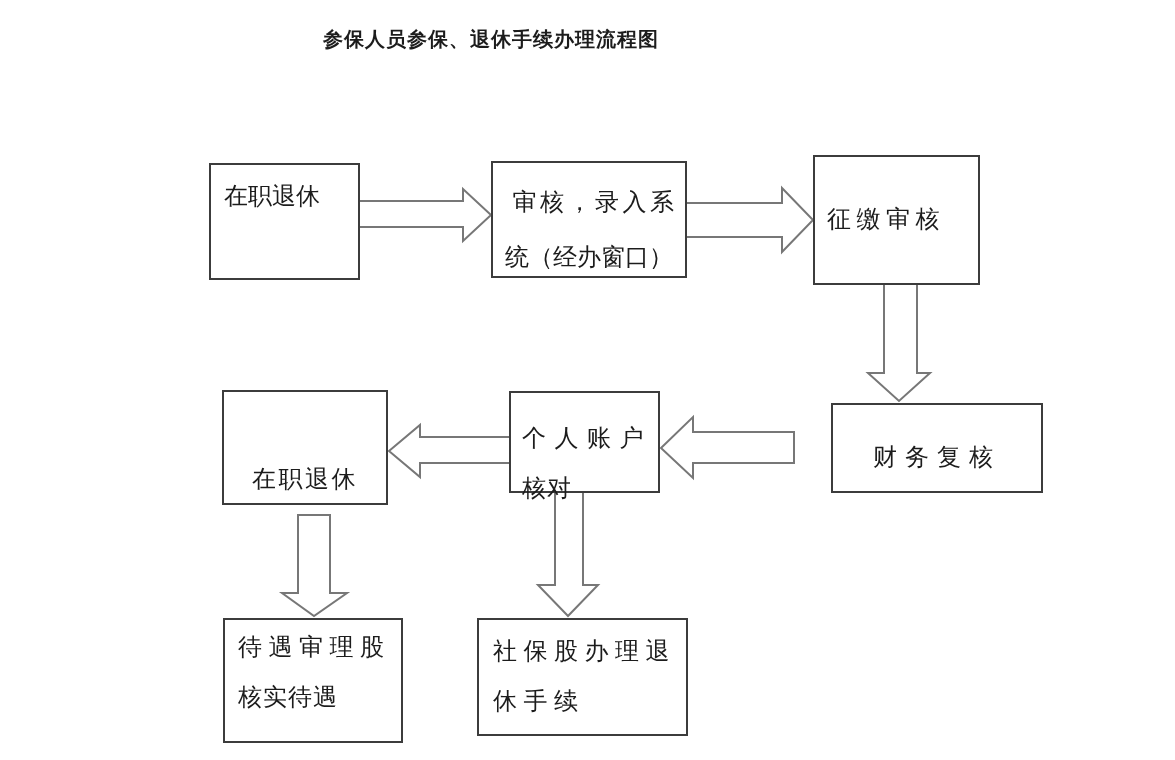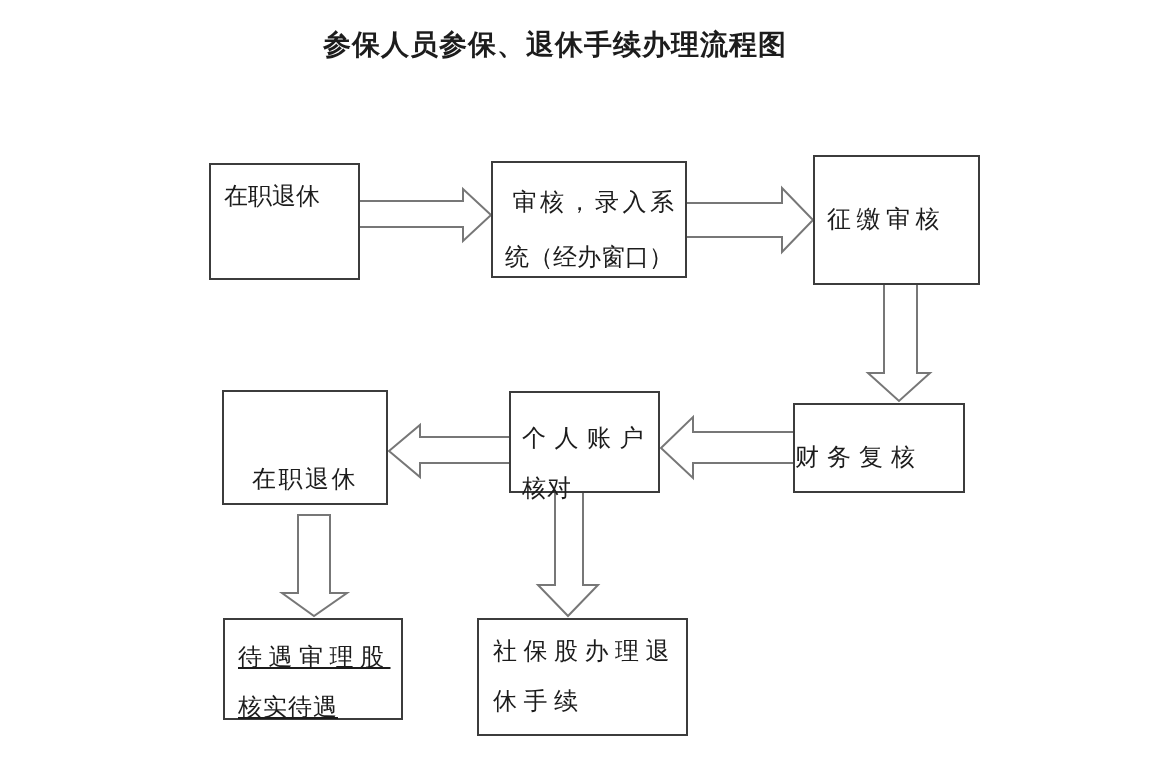--- a/index.html
+++ b/index.html
@@ -9,21 +9,21 @@
     height: 760px;
     background: #ffffff;
     font-family: "Liberation Sans", "DejaVu Sans", sans-serif;
     color: #1c1c1c;
     overflow: hidden;
   }
   .title {
     position: absolute;
     left: 323px;
     top: 26px;
-    font-size: 28px;
+    font-size: 20px;
     font-weight: bold;
     letter-spacing: 1px;
     white-space: nowrap;
   }
   .arrows {
     position: absolute;
     left: 0; top: 0;
     width: 1175px; height: 760px;
   }
   .arrows polygon {
@@ -40,25 +40,25 @@
     font-size: 24px;
     line-height: 30px;
     white-space: nowrap;
   }
   .line { display: block; }
   
   .n1 { left: 209px; top: 163px; width: 151px; height: 117px; padding: 16px 0 0 13px; }
   .n2 { left: 491px; top: 161px; width: 196px; height: 117px; padding: 11px 0 0 12px; }
   .n2 .line { line-height: 55px; }
   .n3 { left: 813px; top: 155px; width: 167px; height: 130px; padding: 47px 0 0 12px; }
-  .n4 { left: 793px; top: 403px; width: 172px; height: 90px; padding-top: 37px; }
+  .n4 { left: 831px; top: 403px; width: 212px; height: 90px; padding-top: 37px; text-align: center; }
   .n5 { left: 509px; top: 391px; width: 151px; height: 102px; padding: 20px 0 0 11px; }
   .n5 .line { line-height: 50px; }
   .n6 { left: 222px; top: 390px; width: 166px; height: 115px; padding-top: 72px; text-align: center; }
-  .n7 { left: 223px; top: 618px; width: 180px; height: 102px; padding: 12px 0 0 13px; text-decoration: underline; }
+  .n7 { left: 223px; top: 618px; width: 180px; height: 125px; padding: 2px 0 0 13px; }
   .n7 .line { line-height: 50px; }
   .n8 { left: 477px; top: 618px; width: 211px; height: 118px; padding: 6px 8px 0 14px; }
   .n8 .line { line-height: 50px; }
   
   .ls0 { letter-spacing: 0; }
   .ls1 { letter-spacing: 1px; }
   .ls2 { letter-spacing: 2.5px; font-family: Liberation Serif, serif; }
   .ls3 { letter-spacing: 3.5px; text-align: center; }
   .ls5 { letter-spacing: 5.5px; }
   .ls7 { letter-spacing: 6.5px; }

